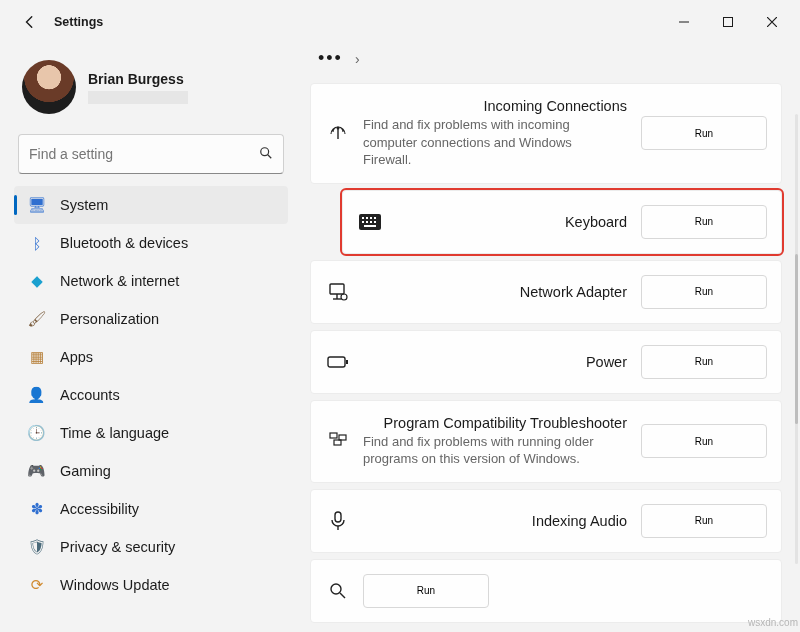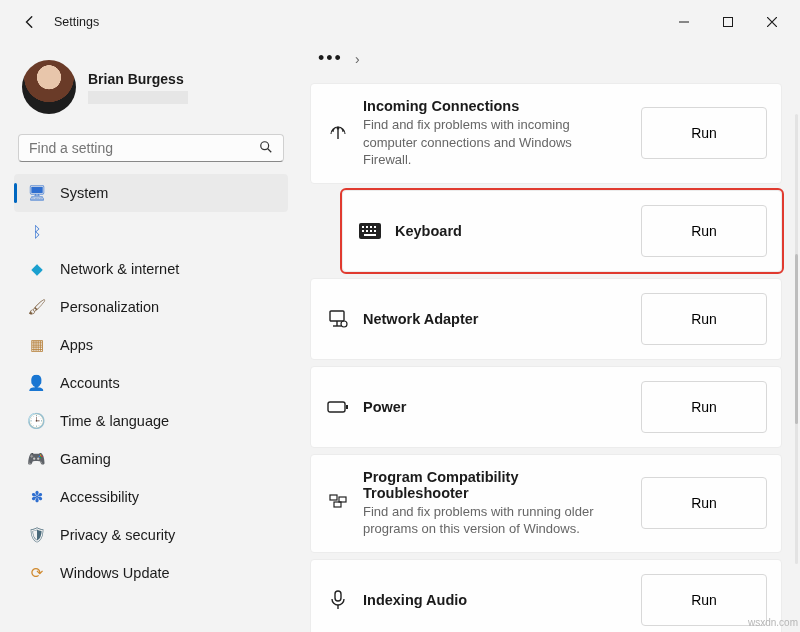--- a/index.html
+++ b/index.html
@@ -12,20 +12,21 @@
     height: 632px;
     overflow: hidden;
     position: relative;
   }
   .titlebar {
     height: 44px;
     display: flex;
     align-items: center;
     padding: 0 6px 0 16px;
     background: #f3f3f3;
+    font-weight: bold;
   }
   .titlebar .back {
     width: 28px; height: 28px; display:flex; align-items:center; justify-content:center;
     font-size:16px; color:#1b1b1b; cursor:pointer;
   }
   .titlebar .title { margin-left: 10px; font-size: 12.5px; }
   .titlebar .spacer { flex: 1; }
   .winctrl { width: 44px; height: 30px; display:flex; align-items:center; justify-content:center; font-size:12px; color:#1b1b1b; cursor:pointer;}
   .container { display:flex; height: calc(632px - 44px); }
   .sidebar { width: 300px; padding: 8px 12px 8px 14px; display:flex; flex-direction:column; }
@@ -34,21 +35,21 @@
     width:54px; height:54px; border-radius:50%;
     background: radial-gradient(circle at 50% 32%, #e8c6ab 0 26%, #6a3b28 27% 54%, #1d1d1d 55% 100%);
   }
   .profile-name { font-weight:600; font-size:14px; }
   .profile-mail { width:100px; height:13px; background:#e6e6e6; margin-top:4px; }
   .search {
     margin: 6px 4px 12px 4px;
     display:flex; align-items:center;
     border:1px solid #d0d0d0; border-bottom:1.5px solid #888;
     border-radius:4px; background:#fcfcfc;
-    height:28px; padding:0 10px;
+    height:40px; padding:0 10px;
   }
   .search input { flex:1; border:none; outline:none; background:transparent; font-size:14px; color:#555; }
   .search .sicon { font-size:14px; color:#333; }
   .nav { list-style:none; }
   .nav-item {
     display:flex; align-items:center; gap:14px;
     height:38px; padding:0 10px 0 14px;
     border-radius:4px; cursor:pointer; font-size:14.5px; color:#1b1b1b;
     position:relative;
   }
@@ -66,26 +67,26 @@
   .cards { display:flex; flex-direction:column; gap:6px; }
   .card {
     background:#fefefe; border:1px solid #ececec; border-radius:4px;
     display:flex; align-items:center; gap:14px;
     padding: 14px 14px 14px 16px;
     min-height:64px;
   }
   .card.highlight { outline:2px solid #e03a2f; outline-offset:0;margin-left:32px; }
   .card-icon { width:22px; height:22px; display:flex; align-items:center; justify-content:center; font-size:17px; color:#222;}
   .card-text { flex:1; }
-  .card-title { font-size:14.5px; font-weight:700; color:#1b1b1b; }
+  .card-title { font-size:14.5px; font-weight:400; color:#1b1b1b;text-align:right; }
   .card-desc { font-size:13px; color:#666; margin-top:2px; max-width:260px; line-height:1.35;}
   .run-btn {
-    width:126px; height:52px;
+    width:126px; height:34px;
     background:#fefefe; border:1px solid #d8d8d8; border-radius:4px;
-    font-size:14px; cursor:pointer;
+    font-size:10px; cursor:pointer;
   }
   .watermark { position:absolute; right:2px; bottom:4px; font-size:10px; color:#b6b6b6;}
   .scrolltrack { position:absolute; right:2px; top:70px; width:3px; height:450px; background:#e3e3e3; border-radius:2px;}
   .scrollthumb { position:absolute; right:2px; top:210px; width:3px; height:170px; background:#bdbdbd; border-radius:2px;}
 </style>
 </head>
 <body>
 
 <div class="titlebar">
   <div class="back">
@@ -131,20 +132,21 @@
           </svg>
       </span>
     </div>
     <ul class="nav" id="nav">
         <li class="nav-item selected">
           <span class="nav-icon" style="color: rgb(47, 111, 208);">🖥</span>
           <span>System</span>
         </li>
         <li class="nav-item">
           <span class="nav-icon" style="color: rgb(47, 111, 208);">ᛒ</span>
+          <span>Bluetooth &amp; devices</span>
         </li>
         <li class="nav-item">
           <span class="nav-icon" style="color: rgb(26, 160, 207);">◆</span>
           <span>Network &amp; internet</span>
         </li>
         <li class="nav-item">
           <span class="nav-icon" style="color: rgb(122, 92, 60);">🖌</span>
           <span>Personalization</span>
         </li>
         <li class="nav-item">

